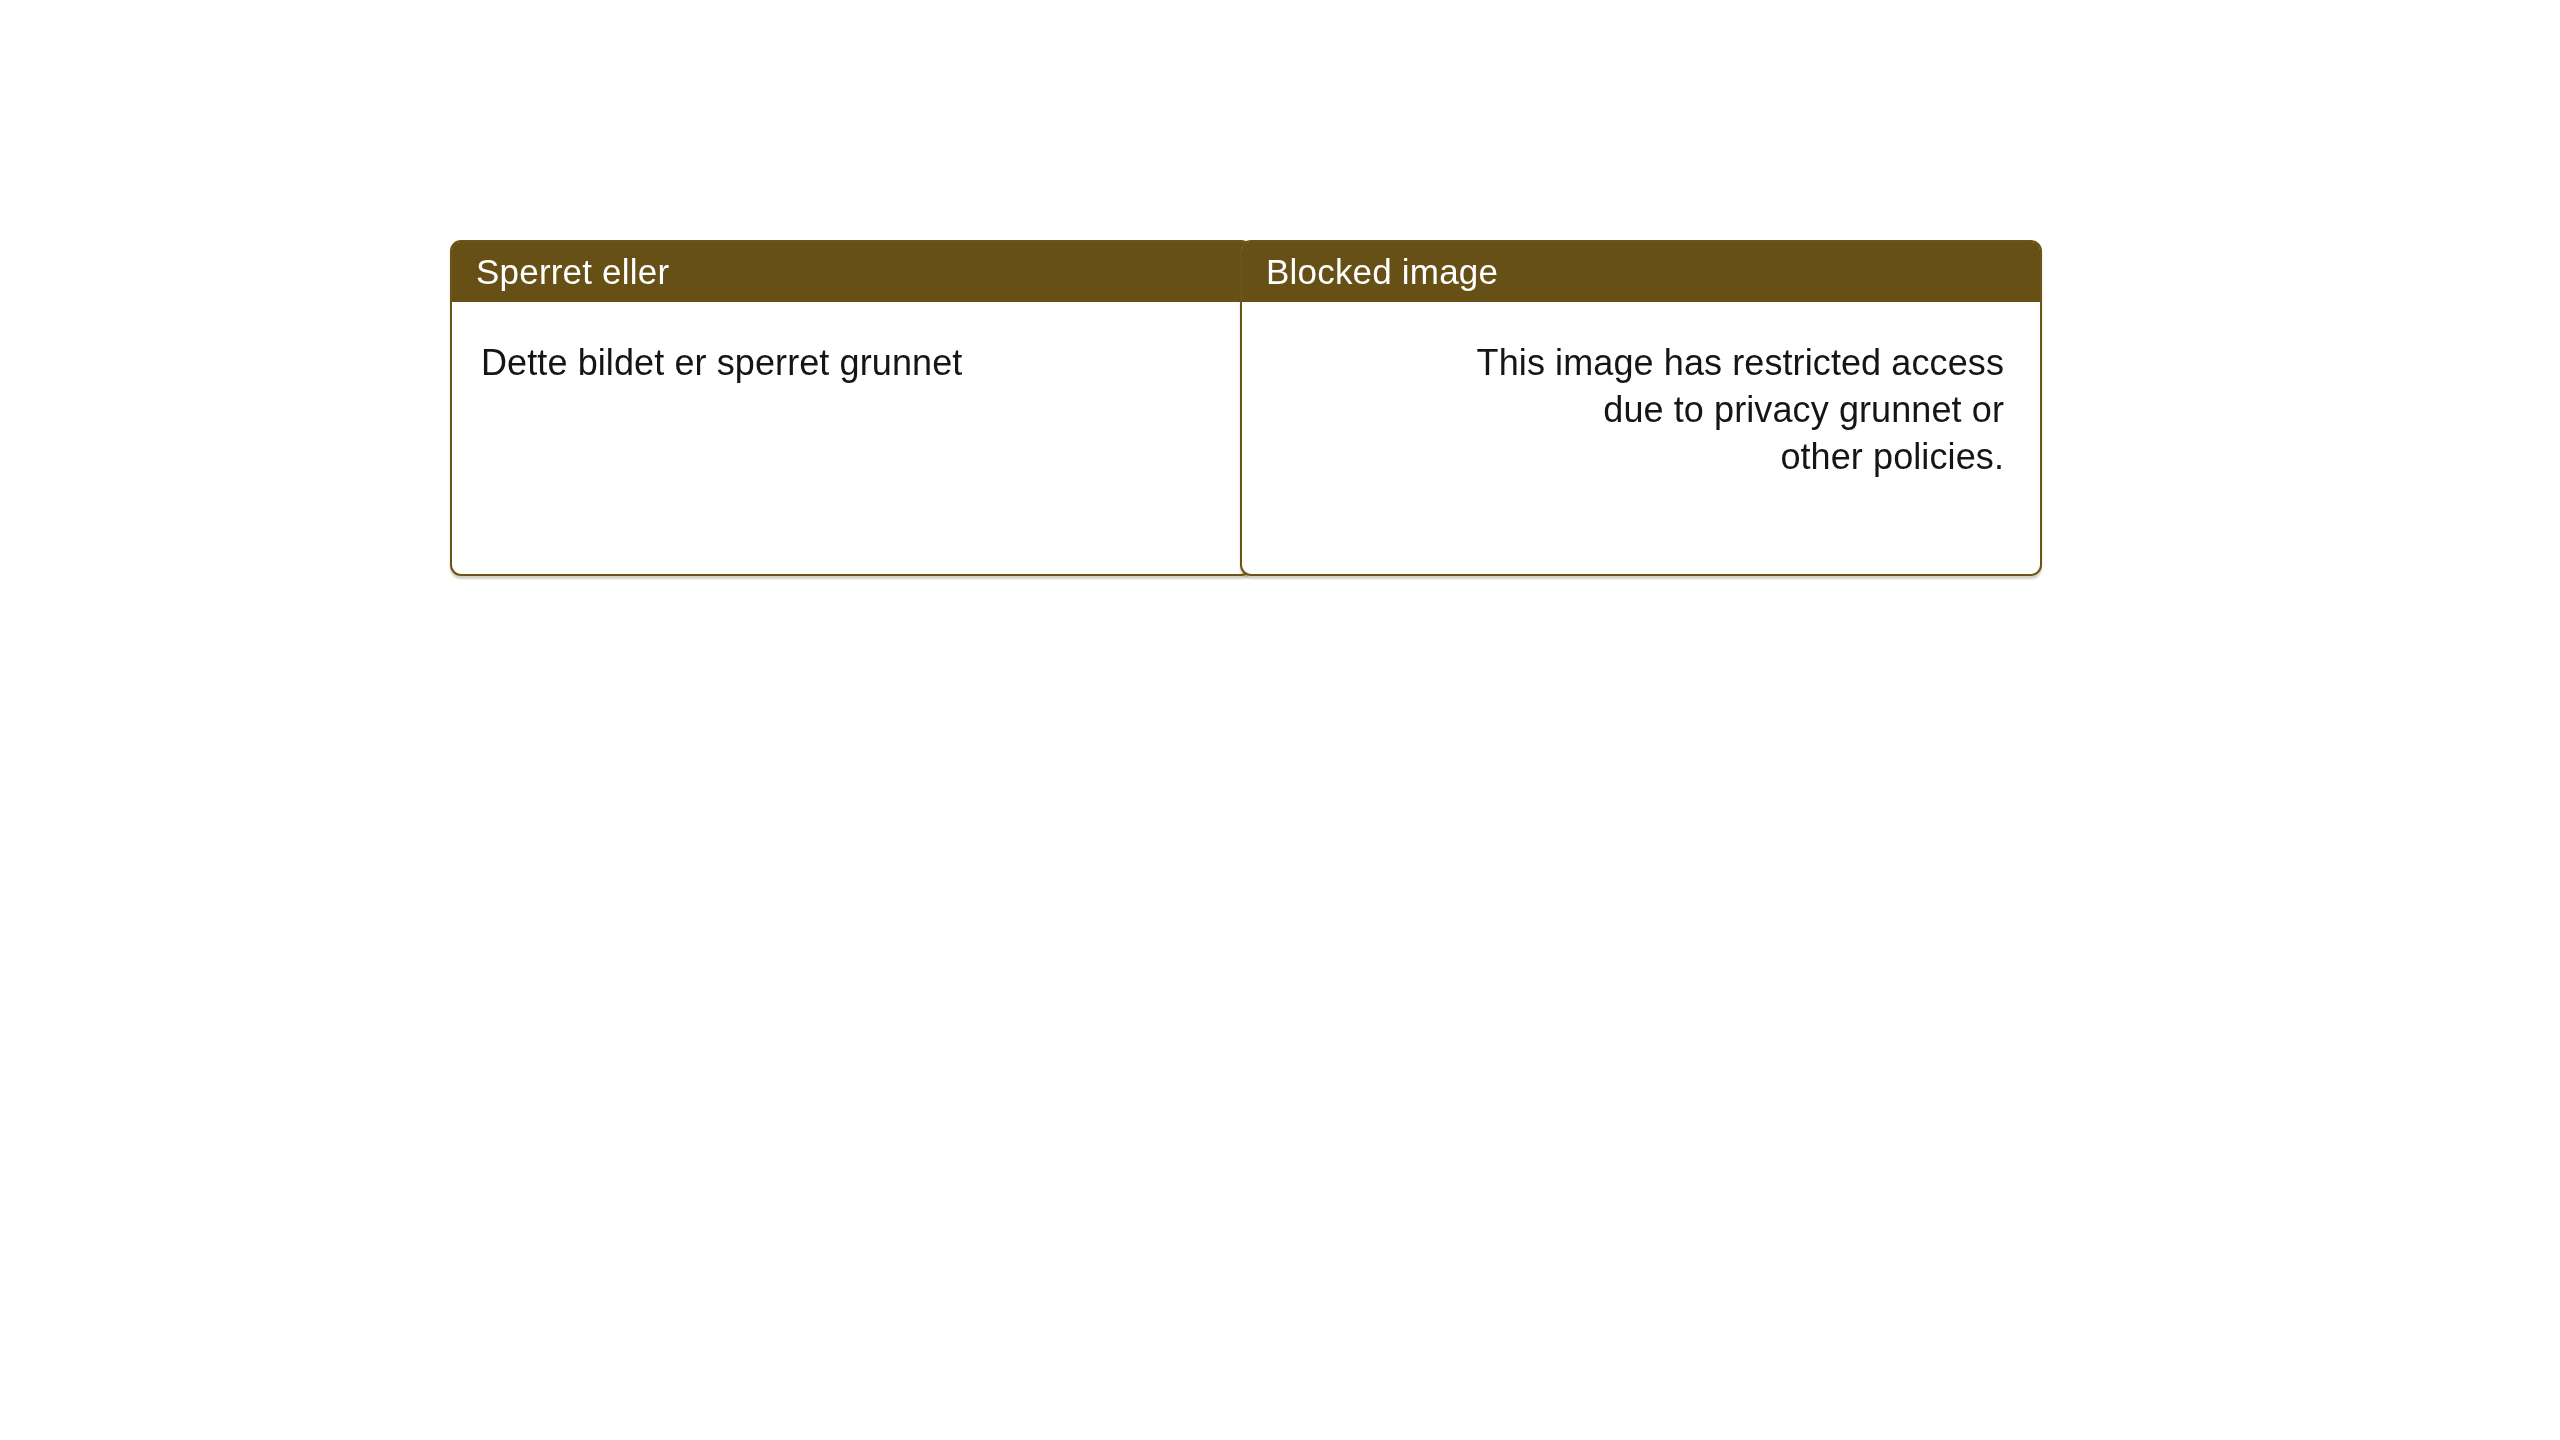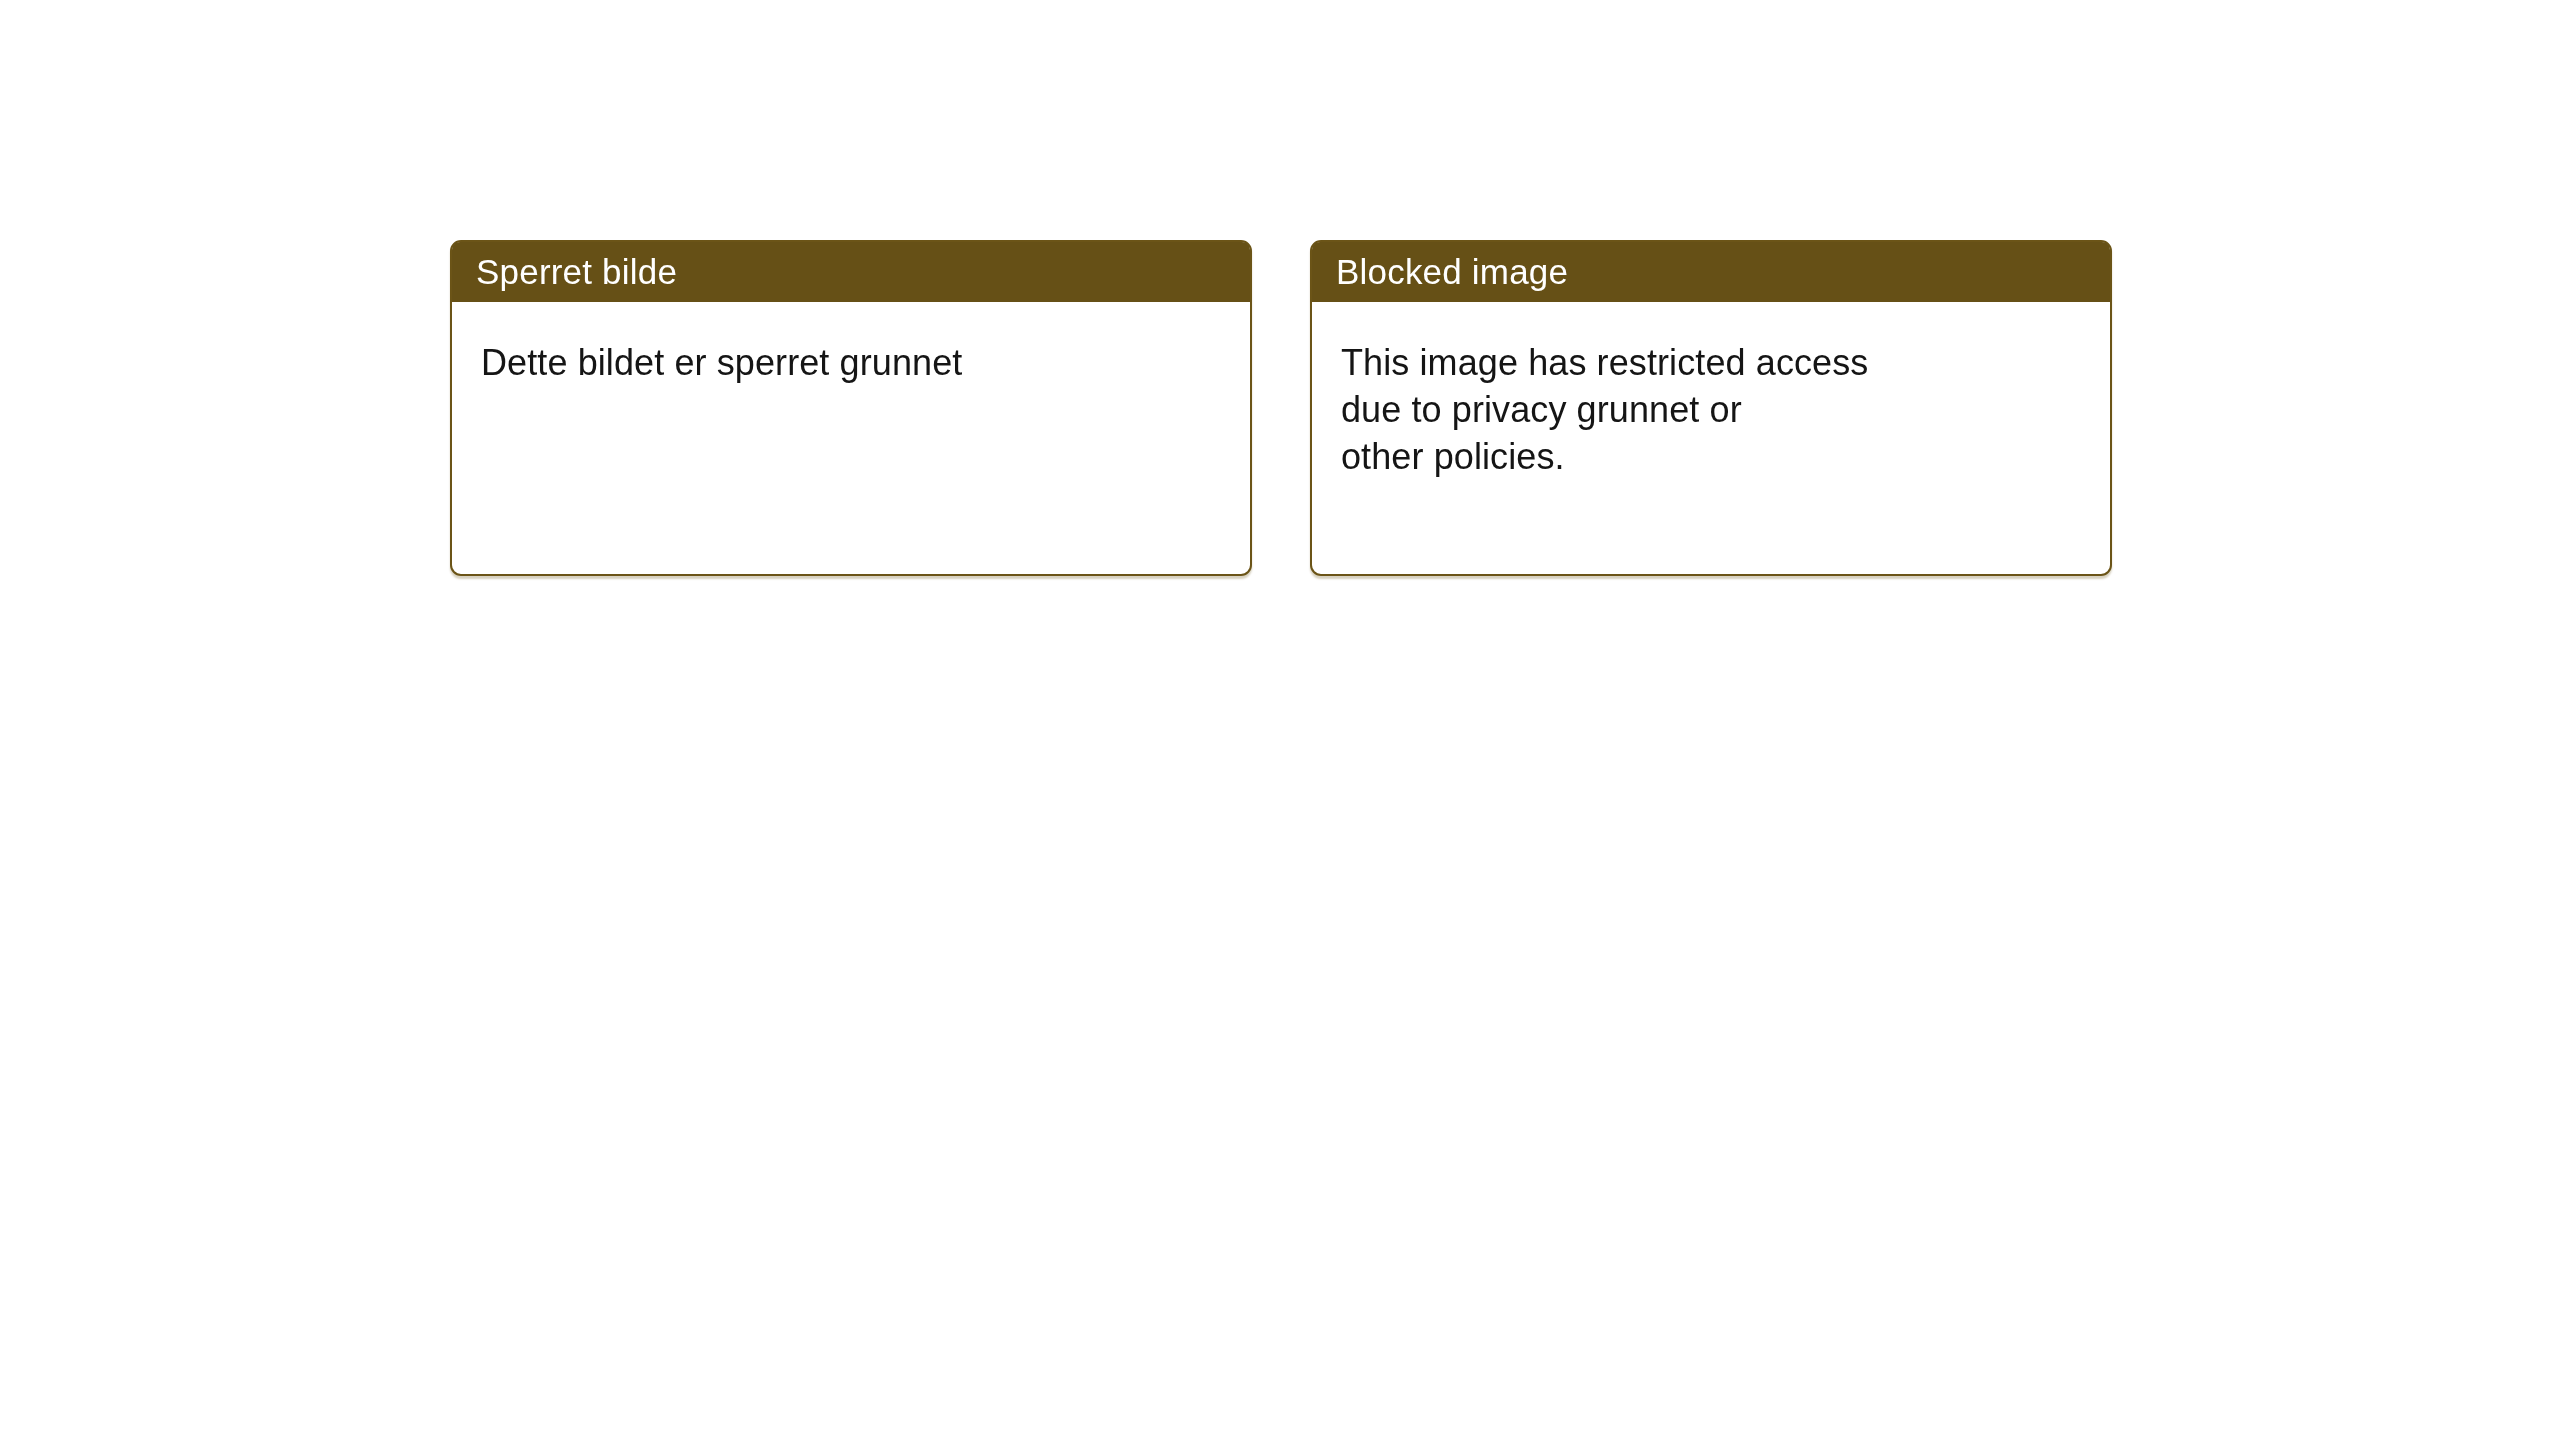--- a/index.html
+++ b/index.html
@@ -19,21 +19,21 @@
     top: 240px;
     width: 802px;
     height: 336px;
     box-sizing: border-box;
     background: #ffffff;
     border: 2px solid #6b5417;
     border-radius: 11px;
     box-shadow: 0 3px 2px rgba(110, 88, 30, 0.28);
   }
   .card.card-no { left: 450px; }
-  .card.card-en { left: 1310px; }
+  .card.card-en { left: 1240px; text-align: right; }
   .card-header {
     height: 60px;
     background: #665016;
     border-radius: 8px 8px 0 0;
     display: flex;
     align-items: center;
     padding: 0 24px;
     box-sizing: border-box;
   }
   .card-title {
@@ -53,21 +53,21 @@
   .card-body .line {
     display: block;
     white-space: nowrap;
   }
 </style>
 </head>
 <body>
 
 <div class="card card-no">
   <div class="card-header">
-    <span class="card-title">Sperret bilde</span>
+    <span class="card-title">Sperret eller</span>
   </div>
   <div class="card-body">
     <span class="line">Dette bildet er sperret grunnet</span>
   </div>
 </div>
 
 <div class="card card-en">
   <div class="card-header">
     <span class="card-title">Blocked image</span>
   </div>

